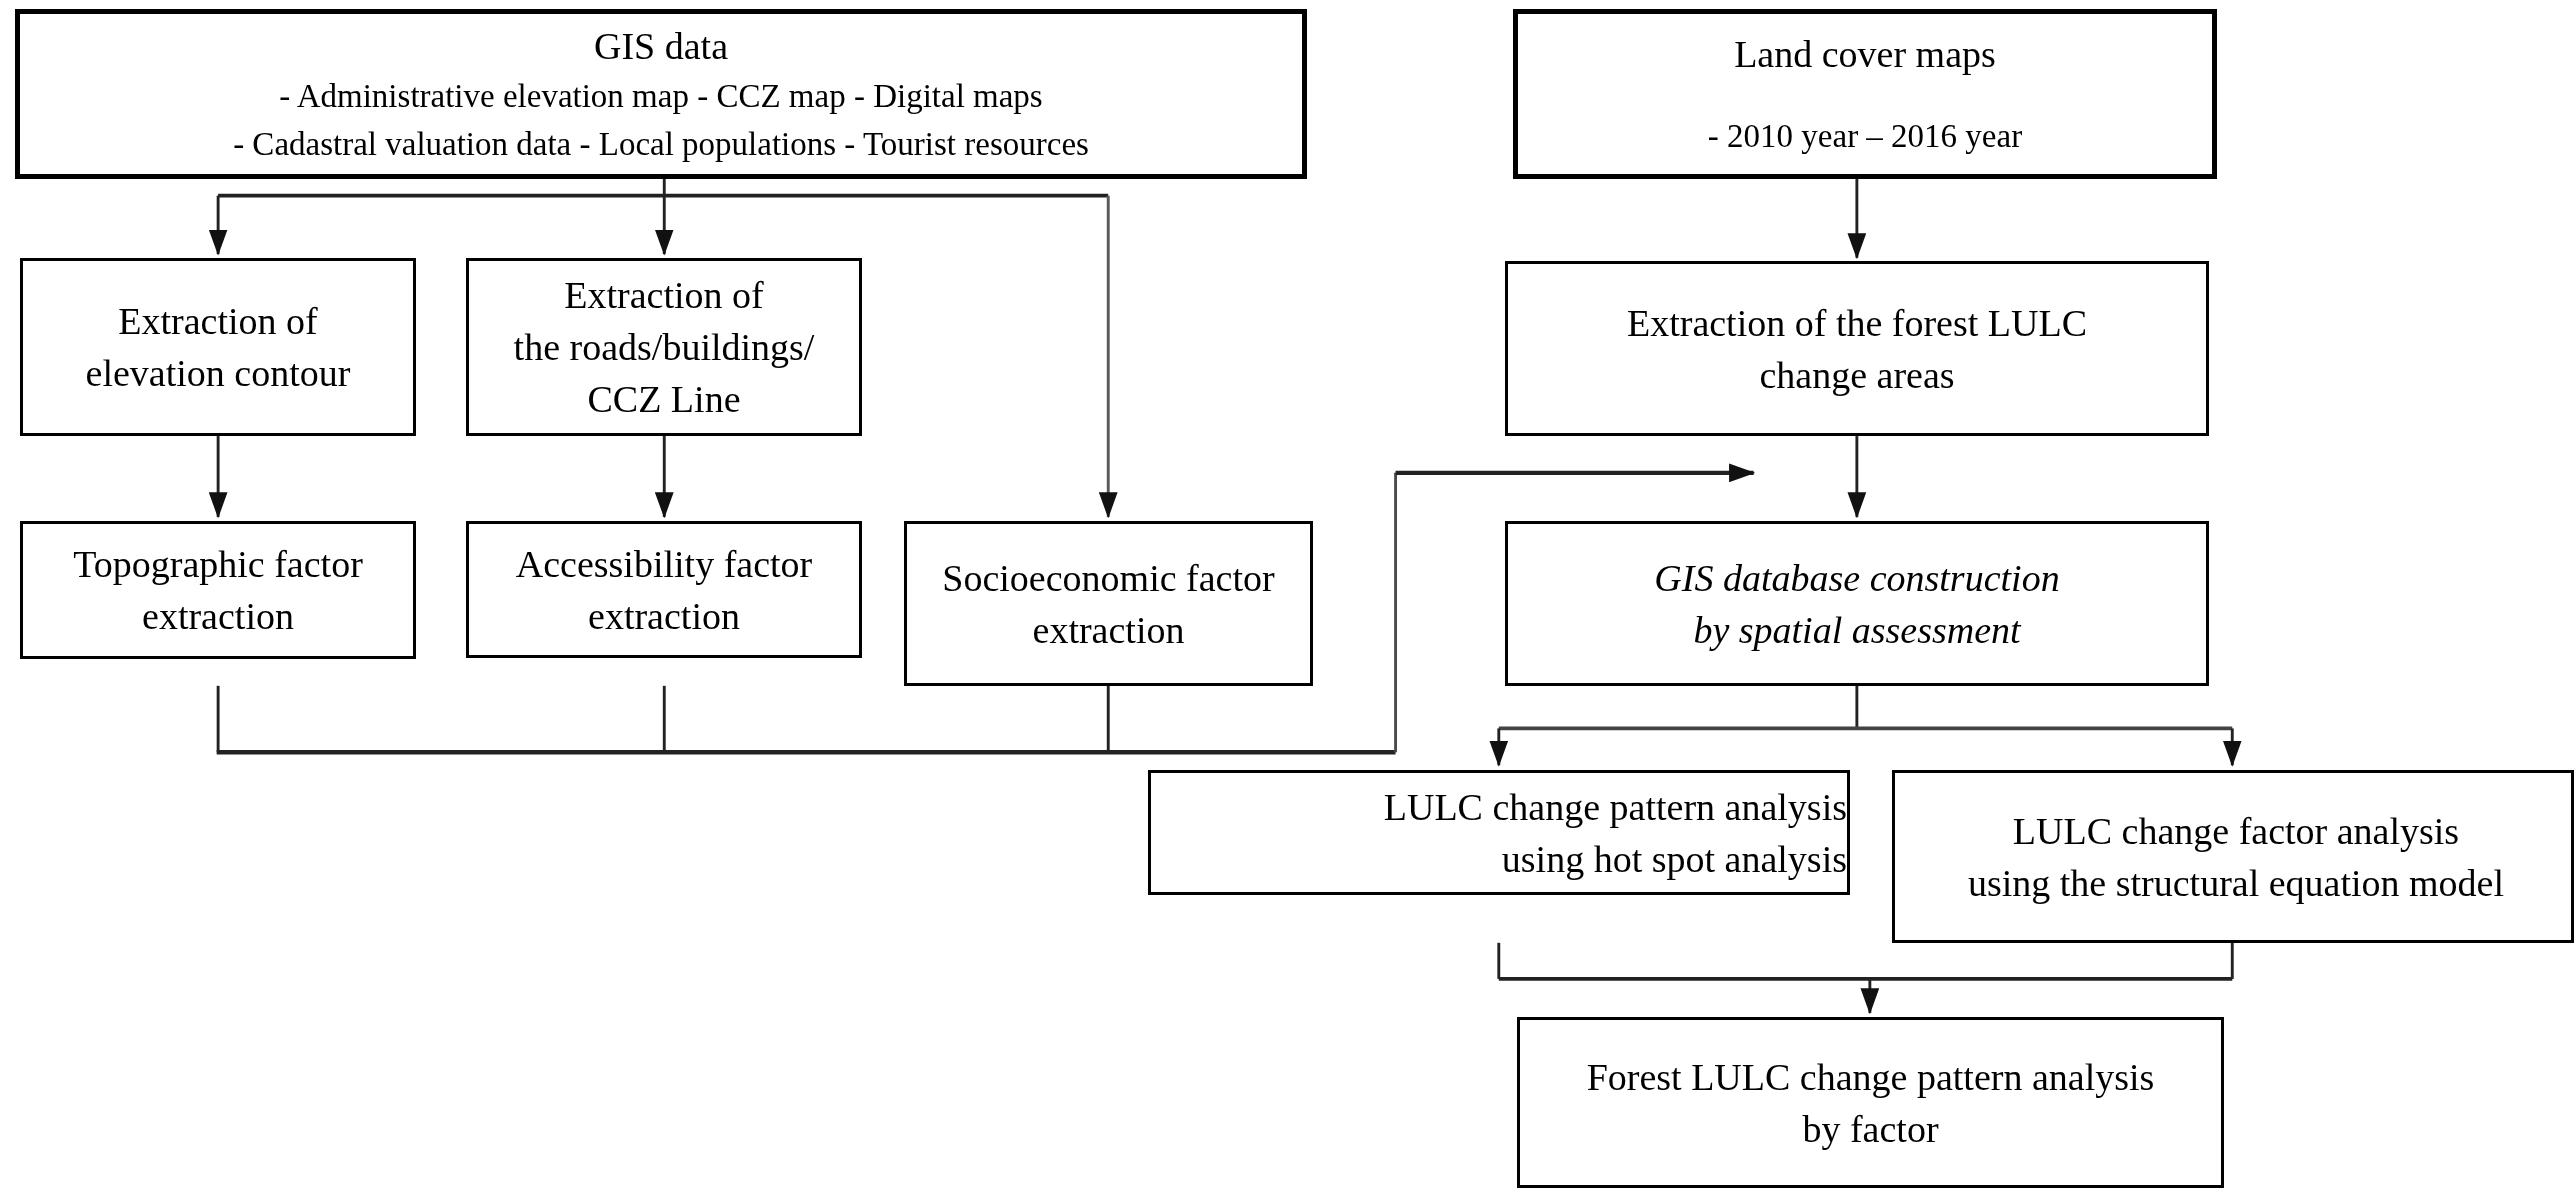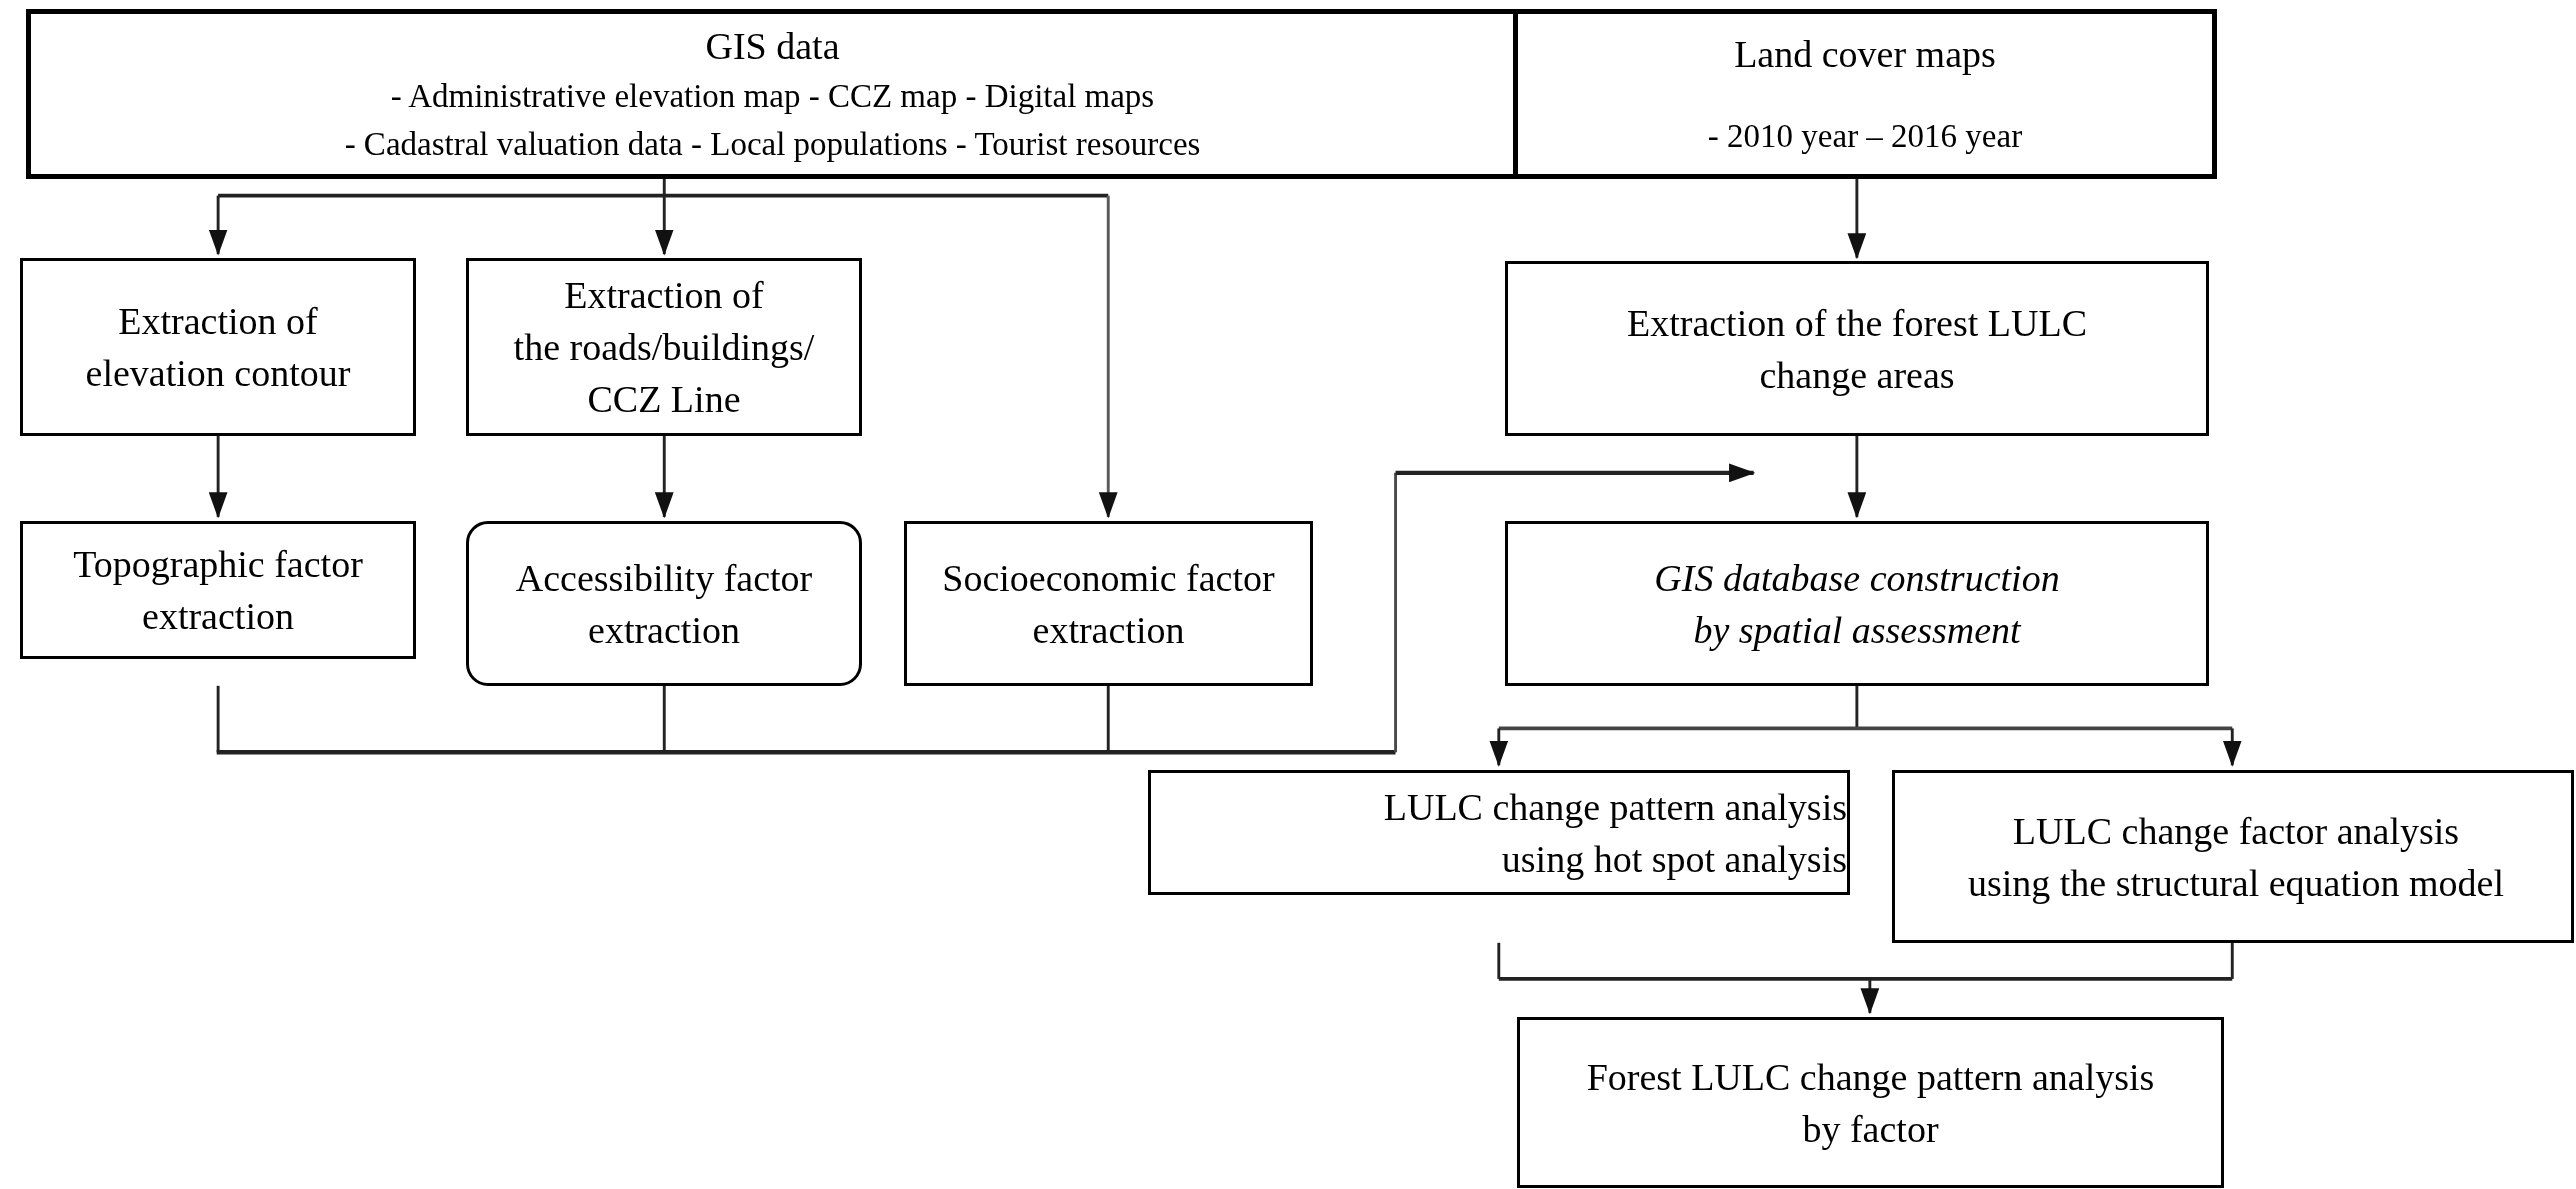--- a/index.html
+++ b/index.html
@@ -29,27 +29,27 @@
     justify-content: center;
     text-align: center;
     font-size: 38px;
     line-height: 52px;
   }
   .node--thick { border-width: 5px; }
   .ln { white-space: nowrap; }
   .ln--small { font-size: 33px; line-height: 48px; }
 
   
-  #n-gis-data        { left: 26px;   top: 8.7px;   width: 1493px; height: 170px; }
+  #n-gis-data        { left: 15px;   top: 8.7px;   width: 1292px; height: 170px; }
   #n-land-cover      { left: 1513px; top: 8.7px;   width: 704px;  height: 170px; gap: 32px; }
   #n-elevation       { left: 20px;   top: 258px;  width: 396px;  height: 178px; }
   #n-roads           { left: 466px;  top: 258px;  width: 396px;  height: 178px; }
   #n-forest-extract  { left: 1505px; top: 261px;  width: 704px;  height: 175px; align-items: center; }
   #n-topographic     { left: 20px;   top: 521px;  width: 396px;  height: 138px; }
-  #n-accessibility   { left: 466px;  top: 521px;  width: 396px;  height: 165px; border-radius: 22px; }
+  #n-accessibility   { left: 466px;  top: 521px;  width: 396px;  height: 137px; }
   #n-socioeconomic   { left: 904px; top: 521px;  width: 409px;  height: 165px; }
   #n-gis-db          { left: 1505px; top: 521px;  width: 704px;  height: 165px; font-style: italic; }
   #n-lulc-pattern    { left: 1148px; top: 770px; width: 702px;  height: 125px; align-items: flex-end; }
   #n-lulc-factor     { left: 1892px; top: 770px; width: 682px;  height: 173px; padding-left: 6px; }
   #n-forest-pattern  { left: 1517px; top: 1017px; width: 707px;  height: 171px; }
 </style>
 </head>
 <body>
 
 <div class="canvas">

